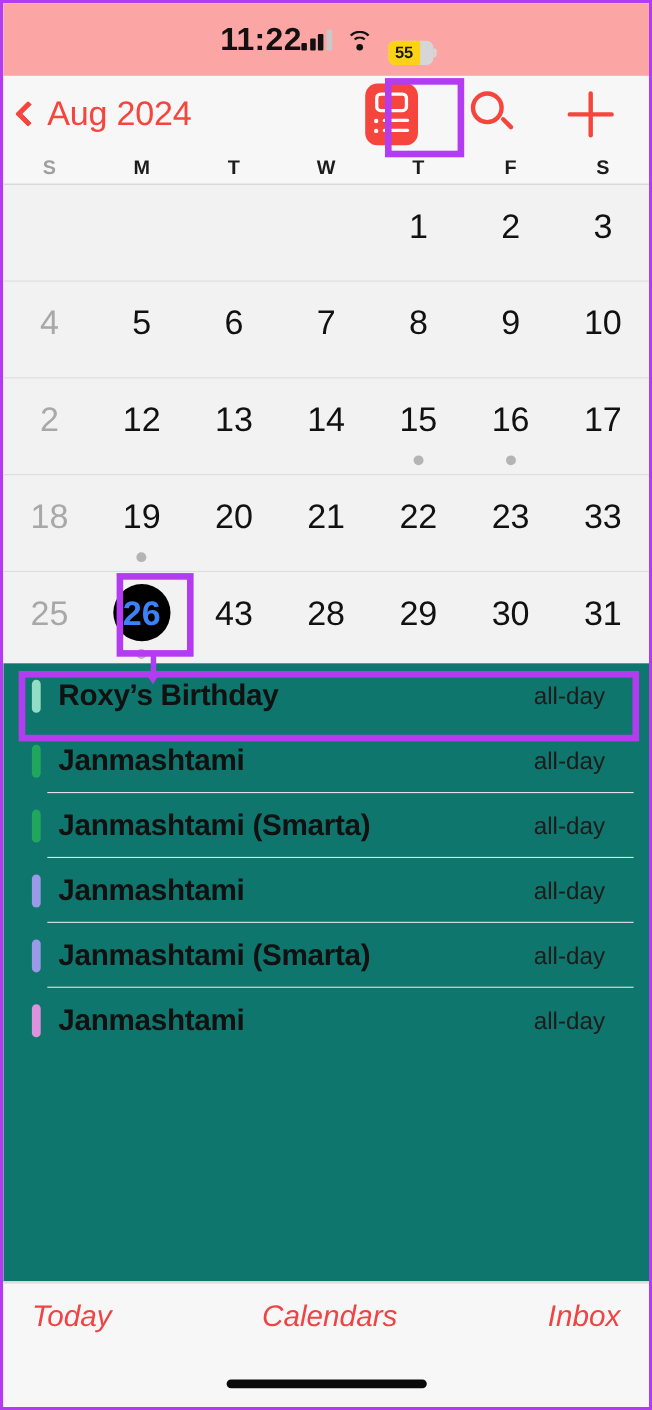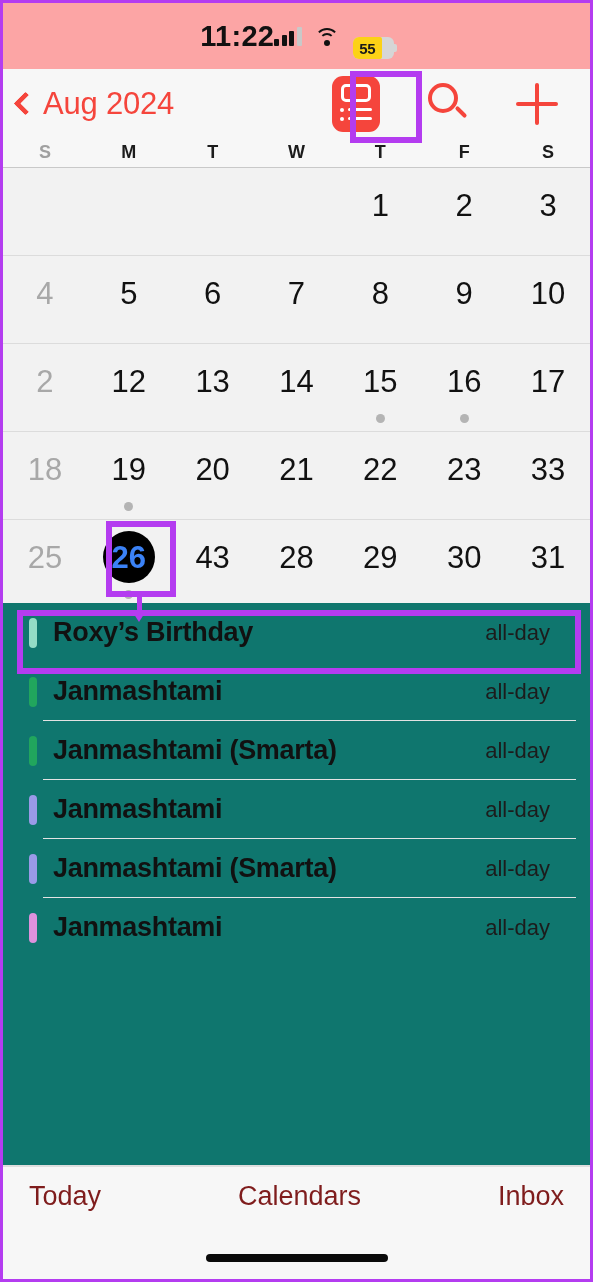--- a/index.html
+++ b/index.html
@@ -193,21 +193,21 @@
   .toolbar {
     position:absolute; left:0; bottom:0; width:100%; height:114px;
     background:#f7f7f7;
     border-top:2px solid #dedede;
   }
   .toolbar .tb-inner {
     position:absolute; left:0; top:14px; width:100%;
     display:flex; align-items:center; justify-content:space-between;
     padding:0 26px;
   }
-  .toolbar .tb-btn { font-size:27px; color:#7f1d1d; }
+  .toolbar .tb-btn { font-size:27px; color:#ef4444;font-style:italic; }
   .homebar {
     position:absolute; left:50%; transform:translateX(-50%); bottom:17px;
     width:182px; height:8px; border-radius:4px; background:#0a0a0a;
   }
 
   
   .anno { position:absolute; border:6px solid #b43cf0; pointer-events:none; }
   #anno-icon { left:347px; top:68px; width:72px; height:72px; }
   #anno-day  { left:103px; top:518px; width:70px; height:76px; }
   #anno-event{ left:14px; top:607px; width:564px; height:64px; }

